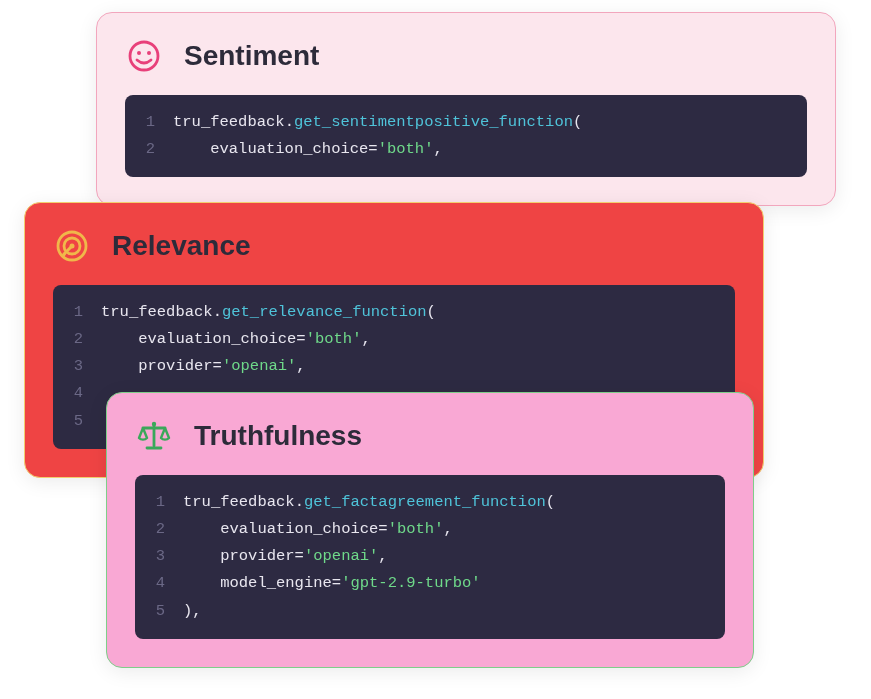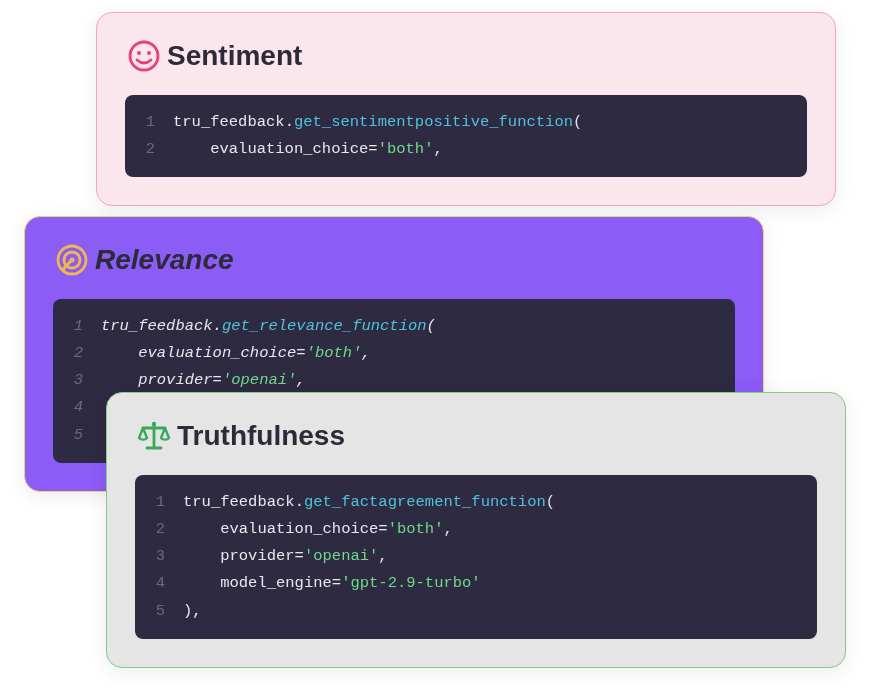--- a/index.html
+++ b/index.html
@@ -13,21 +13,21 @@
   }
   .card {
     position: absolute;
     border-radius: 16px;
     padding: 24px 28px 28px 28px;
     box-shadow: 0 4px 20px rgba(0,0,0,0.08);
   }
   .card-header {
     display: flex;
     align-items: center;
-    gap: 4px;
+    gap: 21px;
     margin-bottom: 20px;
   }
   .card-title {
     font-size: 28px;
     font-weight: 700;
     color: #2d2b3a;
   }
   .icon-wrap {
     width: 38px;
     height: 38px;
@@ -69,34 +69,33 @@
   #card-sentiment {
     top: 12px;
     left: 96px;
     width: 740px;
     background: #fce6ed;
     border: 1.5px solid #f2a6bd;
     z-index: 1;
   }
   
   #card-relevance {
-    top: 216px;
+    top: 202px;
     left: 24px;
     width: 740px;
-    background: #8b5cf6;
+    background: #ef4444;
     border: 1.5px solid #f2cf6f;
     z-index: 2;
-    font-style: italic;
   }
   
   #card-truthfulness {
     top: 392px;
     left: 106px;
-    width: 740px;
-    background: #e5e5e5;
+    width: 648px;
+    background: #f9a8d4;
     border: 1.5px solid #7fce8a;
     z-index: 3;
   }
 </style>
 </head>
 <body>
 
 <div id="card-sentiment" class="card">
   <div class="card-header">
     <span class="icon-wrap">

